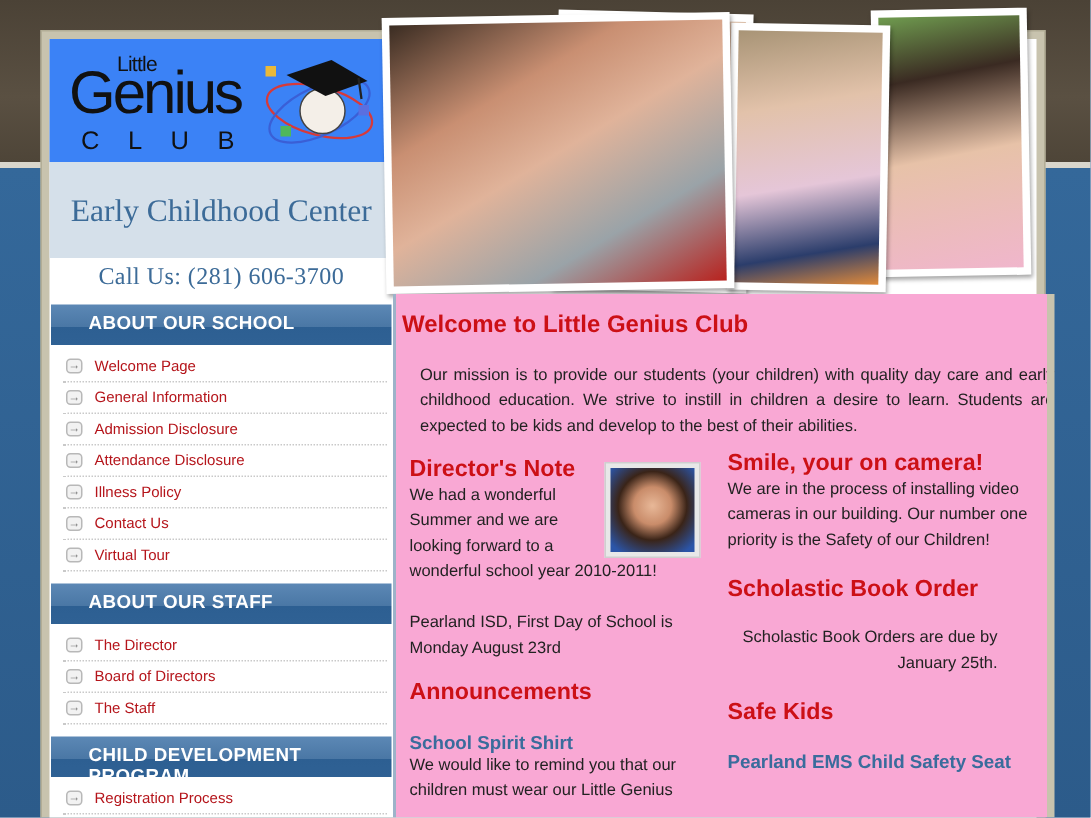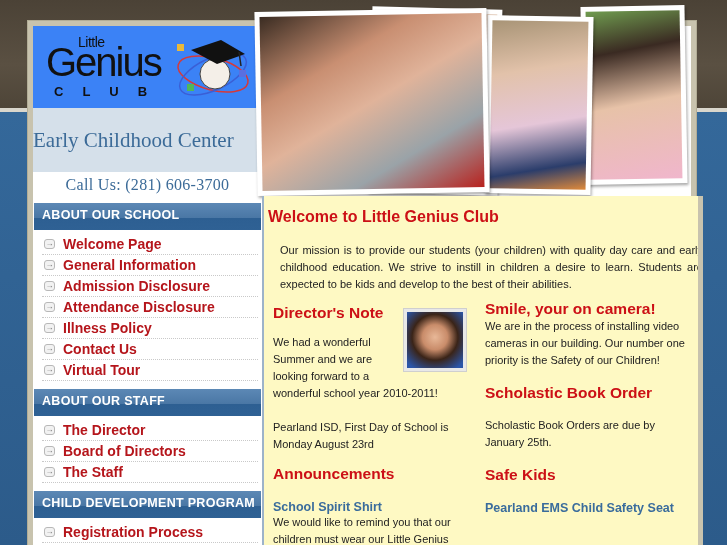--- a/index.html
+++ b/index.html
@@ -40,71 +40,70 @@
   }
   .logo-little {
     position: absolute; left: 32px; top: 0px; font-size: 14px; color: #111;
     font-family: "Liberation Sans", sans-serif; letter-spacing: -0.5px;
   }
   .logo-genius {
     position: absolute; left: 0px; top: 8px; font-size: 40px; line-height: 40px;
     color: #111; font-family: "Liberation Sans", sans-serif; letter-spacing: -2px;
   }
   .logo-club {
-    position: absolute; left: 8px; top: 50px; font-size: 13px; color: #111;
+    position: absolute; left: 8px; top: 50px; font-size: 17px; color: #111;
     letter-spacing: 19px;
-    font-weight: bold;
   }
   .logo-badge {
     position: absolute; left: 140px; top: 6px; width: 80px; height: 72px;
   }
   .ecc-band {
     position: absolute; left: 33px; top: 108px; width: 229px; height: 64px;
     background: #d5e0ea;
   }
   .ecc-title {
-    position: absolute; left: 0; top: 20px; width: 229px; text-align: left;
+    position: absolute; left: 0; top: 20px; width: 229px; text-align: center;
     font-family: "Liberation Serif", serif; font-size: 21px; color: #3c6b98;
   }
   .call-us {
     position: absolute; left: 33px; top: 176px; width: 229px; text-align: center;
     font-family: "Liberation Serif", serif; font-size: 16px; color: #3c6b98;
     letter-spacing: 0.3px;
   }
   .sidebar { position: absolute; left: 33px; top: 203px; width: 229px; }
   .side-head {
     height: 27px; margin: 0 1px;
     background: linear-gradient(180deg, #5c88b5 0%, #4a77a5 55%, #2d5f92 56%, #2f6194 100%);
     color: #fff; font-weight: bold; font-size: 12.5px; letter-spacing: 0.3px;
-    padding: 5px 0 0 8px;
+    padding: 5px 0 0 25px;
   }
   .side-list { list-style: none; padding: 4px 0 8px 0; }
   .side-item {
     height: 21px; margin: 0 4px 0 9px;
     border-bottom: 1px dotted #c9c9c9;
     display: flex; align-items: center;
   }
   .arrow-icon {
     width: 11px; height: 10px; border: 1px solid #b8b8b8; border-radius: 3px;
     background: #f2f2f2; font-size: 8px; color: #777; line-height: 8px; text-align: center;
     margin: 0 8px 0 2px; flex: 0 0 auto;
   }
   .side-link {
-    color: #b5151b; font-weight: bold; font-size: 14px; text-decoration: none;
+    color: #b5151b; font-weight: normal; font-size: 10px; text-decoration: none;
   }
   
   .photo {
     position: absolute; background: #fff; padding: 5px;
     box-shadow: 1px 2px 3px rgba(0,0,0,0.35);
   }
   .photo-inner { width: 100%; height: 100%; }
   
   .main {
     position: absolute; left: 262px; top: 196px; width: 436px; height: 349px;
-    background: #fef9c3; border-left: 2px solid #9db3c9; text-decoration: underline;
+    background: #f9a8d4; border-left: 2px solid #9db3c9; text-decoration: underline;
   }
   .welcome-title {
     position: absolute; left: 4px; top: 12px; font-size: 16px; color: #cc1016;
   }
   .mission {
     position: absolute; left: 16px; top: 46px; width: 423px;
     font-size: 11px; line-height: 17px; color: #222; text-align: justify;
   }
   .col-left { position: absolute; left: 9px; top: 108px; width: 200px; }
   .col-right { position: absolute; left: 221px; top: 104px; width: 205px; }
@@ -225,34 +224,34 @@
 <div class="main">
   <h1 class="welcome-title">Welcome to Little Genius Club</h1>
   <p class="mission">Our mission is to provide our students (your children) with quality day care and early childhood education. We strive to instill in children a desire to learn.  Students are expected to be kids and develop to the best of their abilities.</p>
 
   <div class="col-left">
     <div style="position:relative;">
       <h2 class="sec-title">Director's Note</h2>
       <div class="dir-photo">
         <div style="width:100%;height:100%;background:radial-gradient(circle at 50% 45%,#e8b898 0%,#c98c6a 30%,#3a2418 55%,#2b55a8 90%);"></div>
       </div>
-      <p class="body-text" style="margin-top:12px; width:130px;">We had a wonderful Summer and we are looking forward to a</p>
+      <p class="body-text" style="width:130px;">We had a wonderful Summer and we are looking forward to a</p>
 
       <p class="body-text">wonderful school year 2010-2011!</p>
       <p class="body-text" style="margin-top:17px; width:185px;">Pearland ISD, First Day of School is Monday August 23rd</p>
     </div>
     <div style="margin-top:12px;">
       <h2 class="sec-title">Announcements</h2>
       <h3 class="sub-title" style="margin-top:17px;">School Spirit Shirt</h3>
       <p class="body-text" style="width:185px;">We would like to remind you that our children must wear our Little Genius</p>
     </div>
   </div>
 
   <div class="col-right">
     <h2 class="sec-title">Smile, your on camera!</h2>
     <p class="body-text" style="width:200px;">We are in the process of installing video cameras in our building. Our number one priority is the Safety of our Children!</p>
     <h2 class="sec-title" style="margin-top:15px;">Scholastic Book Order</h2>
-    <p class="body-text" style="margin-top:15px; width:180px;">Scholastic Book Orders are due by January 25th.</p>
+    <p class="body-text" style="margin-top:15px; width:180px;text-align:right;">Scholastic Book Orders are due by January 25th.</p>
     <h2 class="sec-title" style="margin-top:15px;">Safe Kids</h2>
     <h3 class="sub-title" style="margin-top:17px;">Pearland EMS Child Safety Seat</h3>
   </div>
 </div>
 <div class="right-edge"></div>
 
 </body></html>

